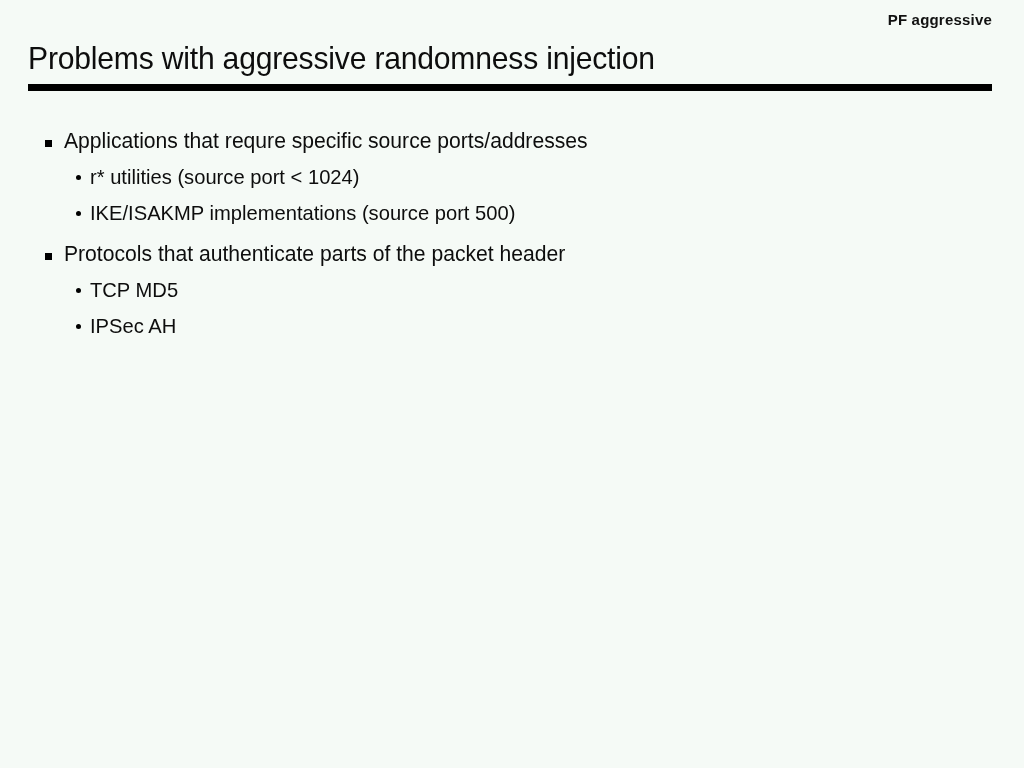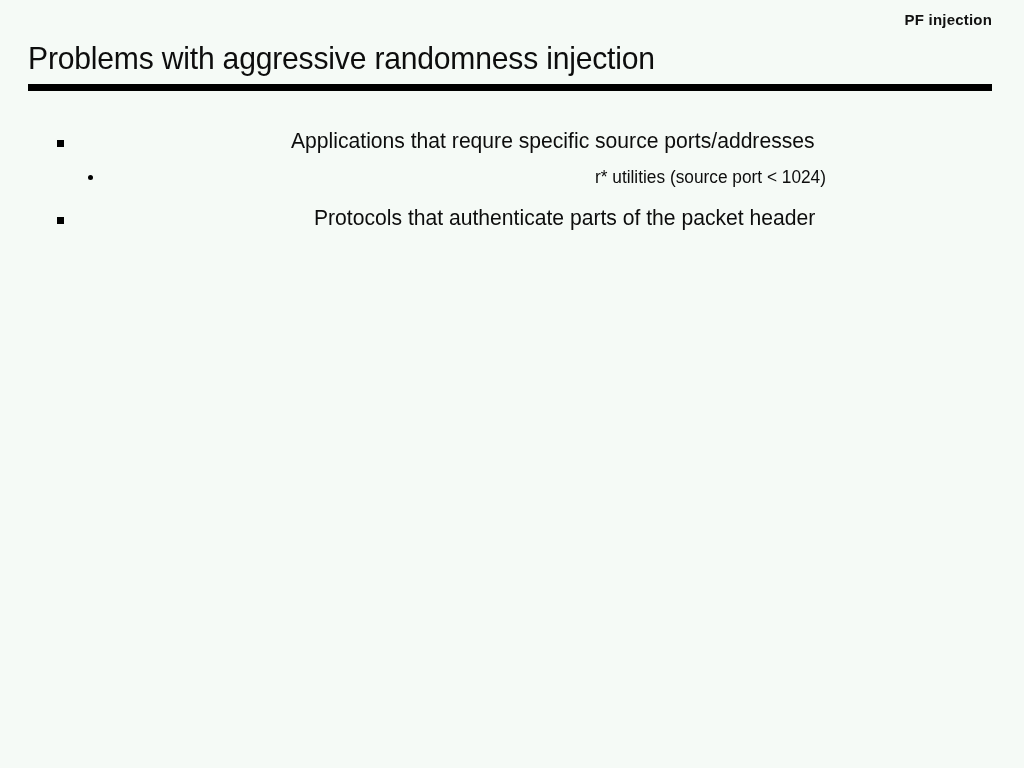--- a/index.html
+++ b/index.html
@@ -56,24 +56,23 @@
     left: 28px;
     top: 84px;
     width: 964px;
     height: 7px;
     background: #000000;
   }
 
   
   .body-area {
     position: absolute;
-    left: 16px;
+    left: 4px;
     top: 118px;
     width: 820px;
-    text-align: right;
   }
 
   ul.bullets {
     list-style: none;
     margin: 0;
     padding: 0;
   }
 
   li.lvl1, li.lvl2 {
     position: relative;
@@ -92,21 +91,21 @@
   li.lvl1 > .marker {
     position: absolute;
     left: 41px;
     top: 17px;
     width: 7px;
     height: 7px;
     background: #000000;
   }
 
   li.lvl2 {
-    font-size: 18px;
+    font-size: 21px;
     line-height: 36px;
     padding-left: 86px;
     margin-top: 0;
   }
 
   li.lvl2 > .marker {
     position: absolute;
     left: 72px;
     top: 16px;
     width: 5px;
@@ -125,31 +124,38 @@
     list-style: none;
     margin: 0;
     padding: 0;
   }
 </style>
 </head>
 <body>
 
 <div class="slide">
 
-  <div class="running-header">PF injection</div>
+  <div class="running-header">PF aggressive</div>
 
   <div class="slide-title">Problems with aggressive randomness injection</div>
 
   <div class="title-rule"></div>
 
   <div class="body-area">
     <ul class="bullets" id="bullet-root">
         <li class="lvl1"><span class="marker"></span><span class="txt">Applications that requre specific source ports/addresses</span></li>
         <li style="list-style: none;">
           <ul class="sub">
             <li class="lvl2"><span class="marker"></span><span class="txt">r* utilities (source port &lt; 1024)</span></li>
+            <li class="lvl2"><span class="marker"></span><span class="txt">IKE/ISAKMP implementations (source port 500)</span></li>
           </ul>
         </li>
         <li class="lvl1"><span class="marker"></span><span class="txt">Protocols that authenticate parts of the packet header</span></li>
+        <li style="list-style: none;">
+          <ul class="sub">
+            <li class="lvl2"><span class="marker"></span><span class="txt">TCP MD5</span></li>
+            <li class="lvl2"><span class="marker"></span><span class="txt">IPSec AH</span></li>
+          </ul>
+        </li>
       </ul>
   </div>
 
 </div>
 
 </body></html>

